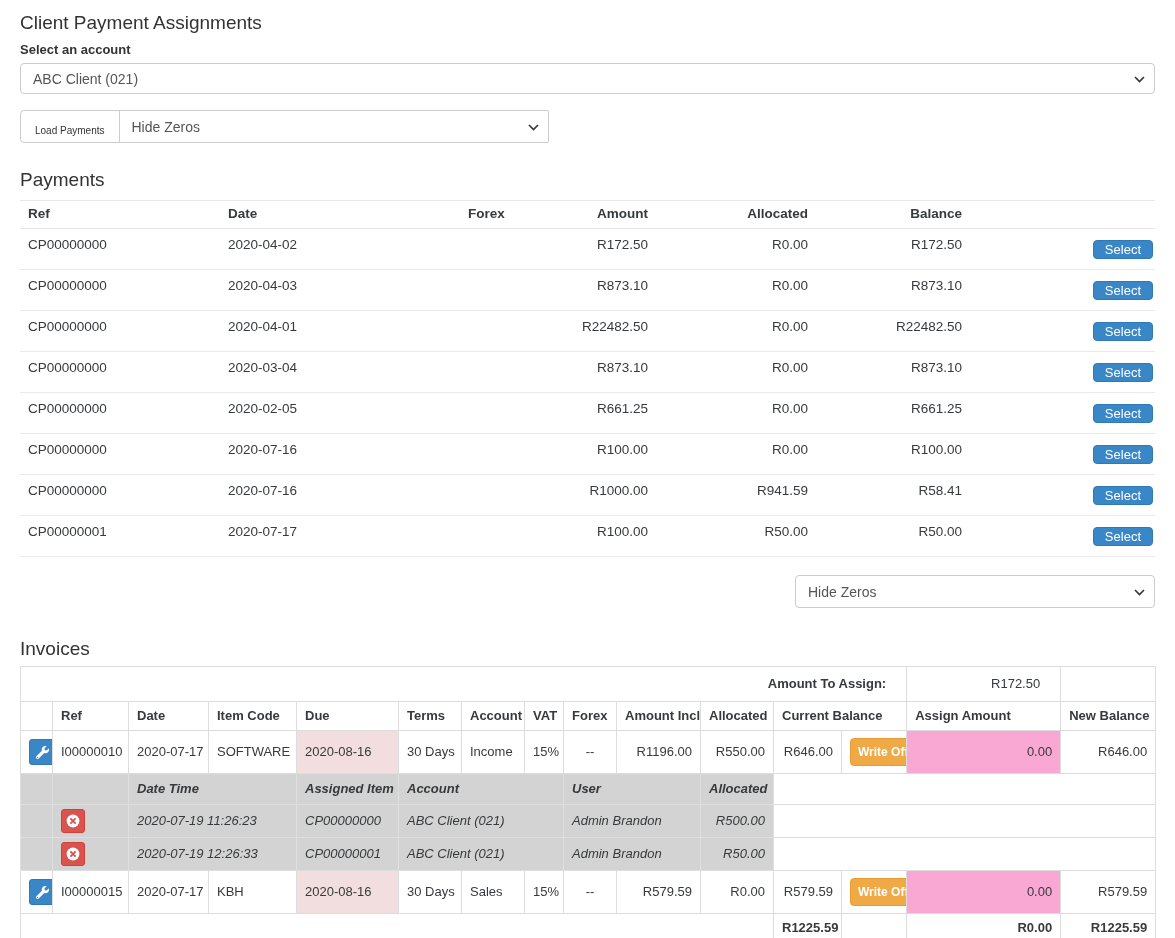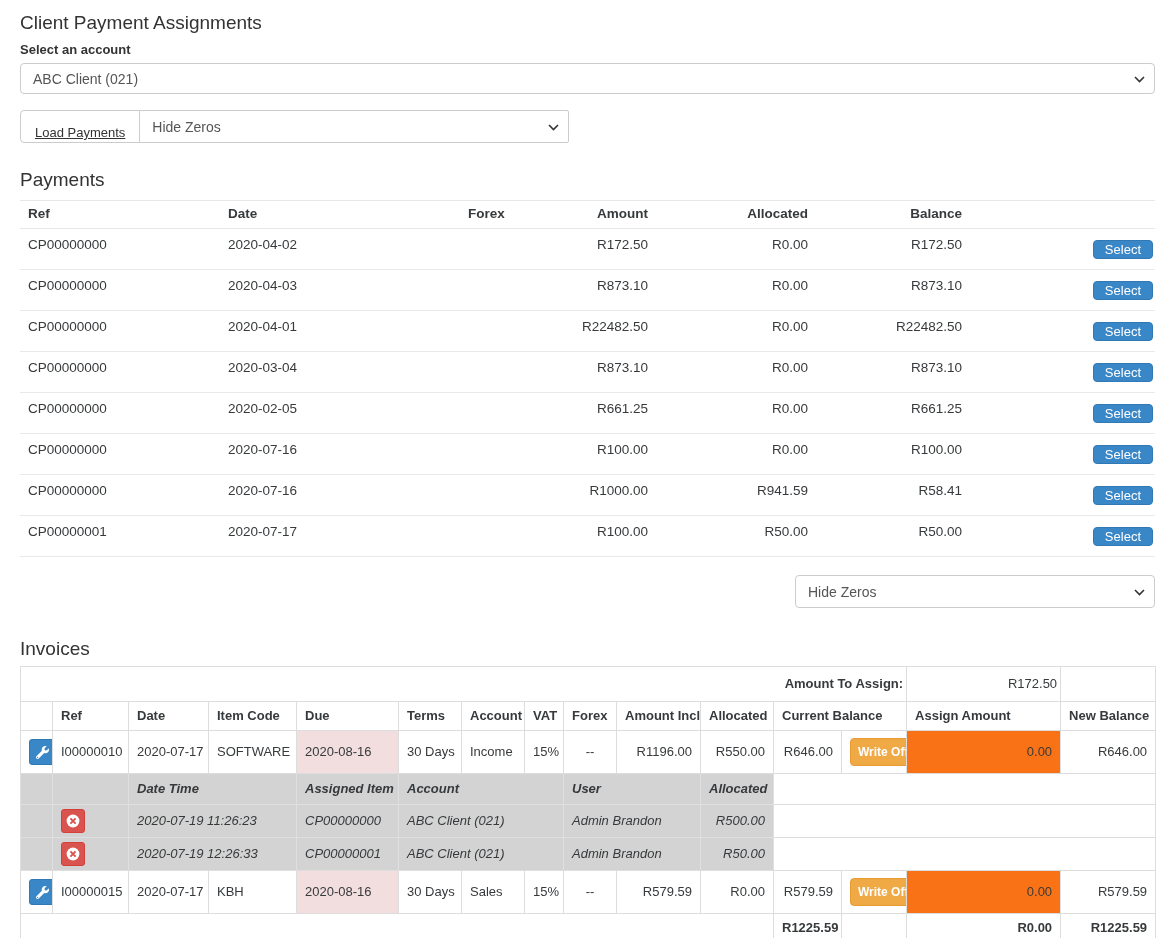--- a/index.html
+++ b/index.html
@@ -18,23 +18,22 @@
     -webkit-appearance: none; appearance: none;
     font-family: "Liberation Sans", sans-serif;
   }
   .select-wrap .chev { position: absolute; right: 10px; top: 50%; margin-top: -3px; pointer-events: none; }
   .account-select-wrap { margin-top: 6px; }
 
   
   .load-group { margin-top: 16px; display: flex; align-items: stretch; height: 33px; }
   .btn-default {
     background: #fff; border: 1px solid #ccc; border-radius: 4px 0 0 4px;
-    color: #333; font-size: 13px; padding: 14px 14px; cursor: pointer;
+    color: #333; font-size: 10px; padding: 14px 14px; cursor: pointer;
     font-family: "Liberation Sans", sans-serif;
-    text-decoration: underline;
   }
   .load-group .select-wrap { width: 430px; margin-left: -1px; }
   .load-group select { height: 33px; border-radius: 0 2px 2px 0; }
 
   h2.section-title { font-size: 19px; font-weight: 500; color: #333; }
   .payments-title { margin-top: 26px; }
   .invoices-title { margin-top: 30px; }
 
   
   table.pay { width: 1135px; border-collapse: collapse; table-layout: fixed; margin-top: 9px; font-size: 13.5px; }
@@ -47,27 +46,27 @@
     font-size: 13px; padding: 1px 11px; cursor: pointer; font-family: "Liberation Sans", sans-serif;
   }
 
   .filter2-row { display: flex; justify-content: flex-end; margin-top: 18px; }
   .filter2-row .select-wrap { width: 360px; }
   .filter2-row select { height: 33px; }
 
   
   table.inv { width: 1135px; border-collapse: collapse; table-layout: fixed; margin-top: 6px; font-size: 13px; line-height: 16px; }
   table.inv td, table.inv th { border: 1px solid #ddd; padding: 7px 8px; overflow: hidden; white-space: nowrap; }
-  table.inv tr.assign-row td { padding: 9px 3px; }
+  table.inv tr.assign-row td { padding: 9px 20px; }
   table.inv tr.cols-row th { font-weight: bold; text-align: left; padding: 6px 8px; }
   table.inv .num { text-align: right; }
   table.inv .ctr { text-align: center; }
   table.inv .bold { font-weight: bold; }
   td.due-cell { background: #f2dede; }
-  td.assign-cell { background: #f97316; text-align: right; }
+  td.assign-cell { background: #f9a8d4; text-align: right; }
   td.icon-cell { padding: 2px; text-align: center; vertical-align: middle; }
   .btn-wrench {
     width: 27px; height: 26px; background: #3a87c8; border: 1px solid #3079b5; border-radius: 3px;
     display: inline-flex; align-items: center; justify-content: center; cursor: pointer;
   }
   .btn-remove {
     width: 24px; height: 24px; background: #d9534f; border: 1px solid #d43f3a; border-radius: 3px;
     display: inline-flex; align-items: center; justify-content: center; cursor: pointer;
   }
   td.writeoff-cell { padding: 2px 2px; vertical-align: middle; }

